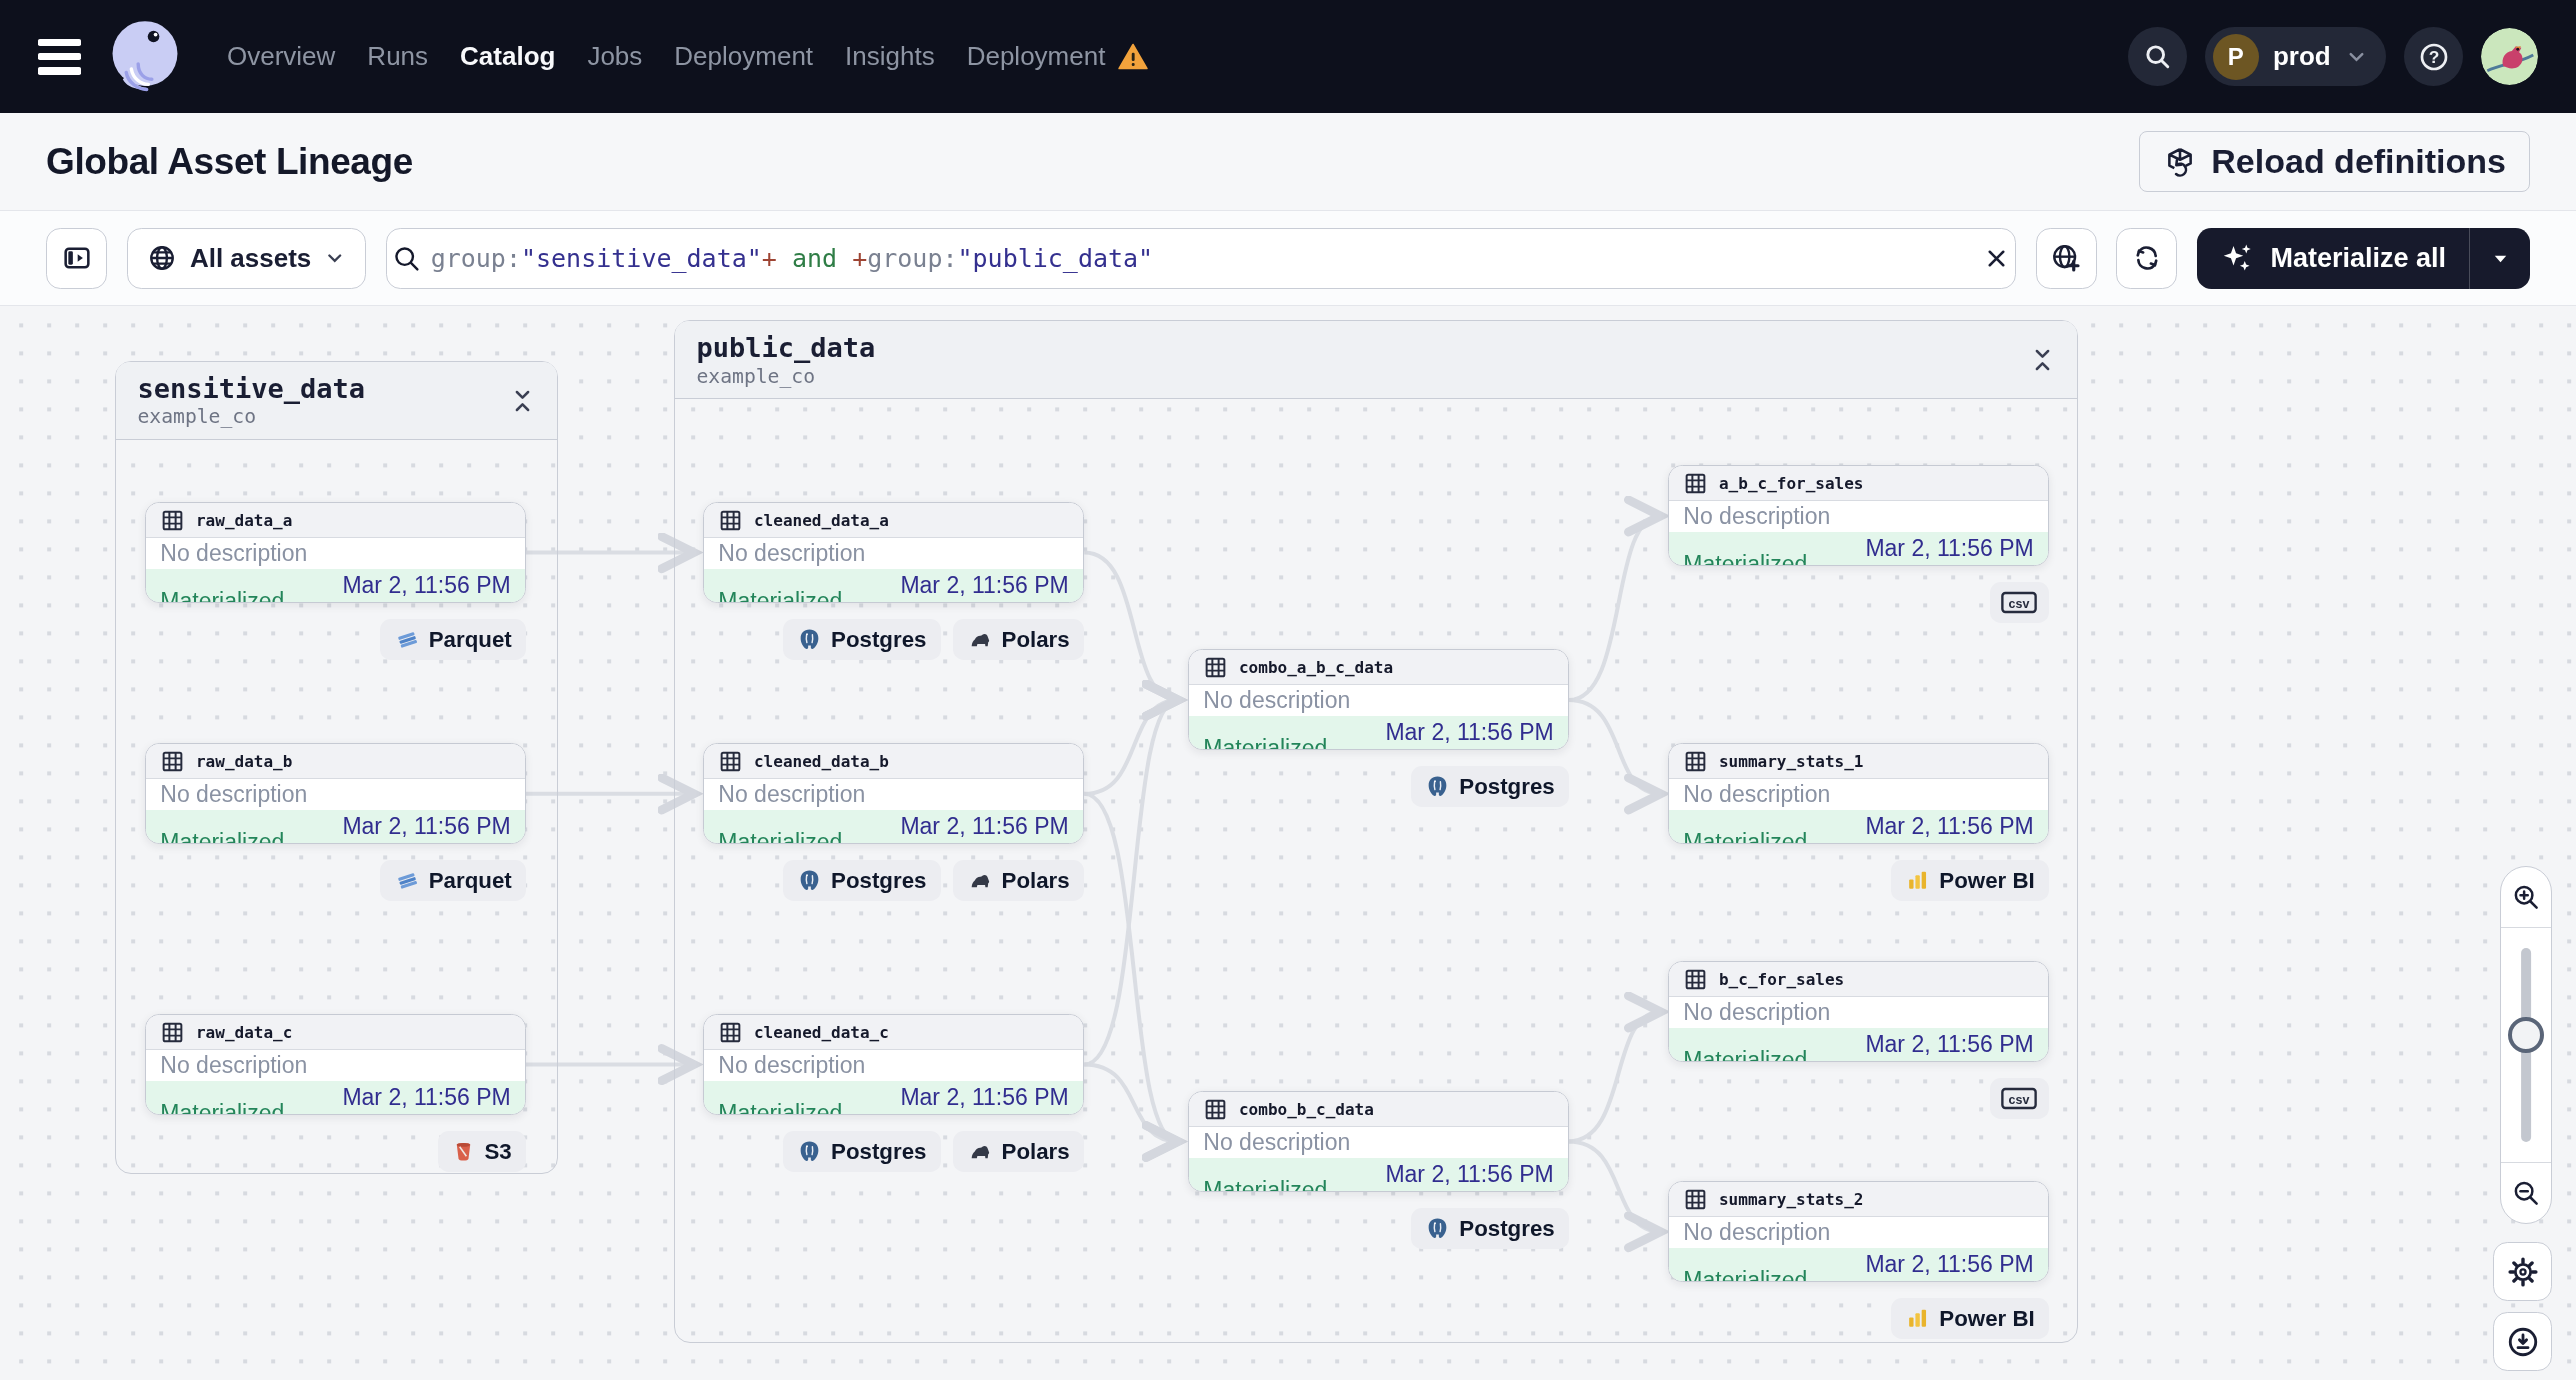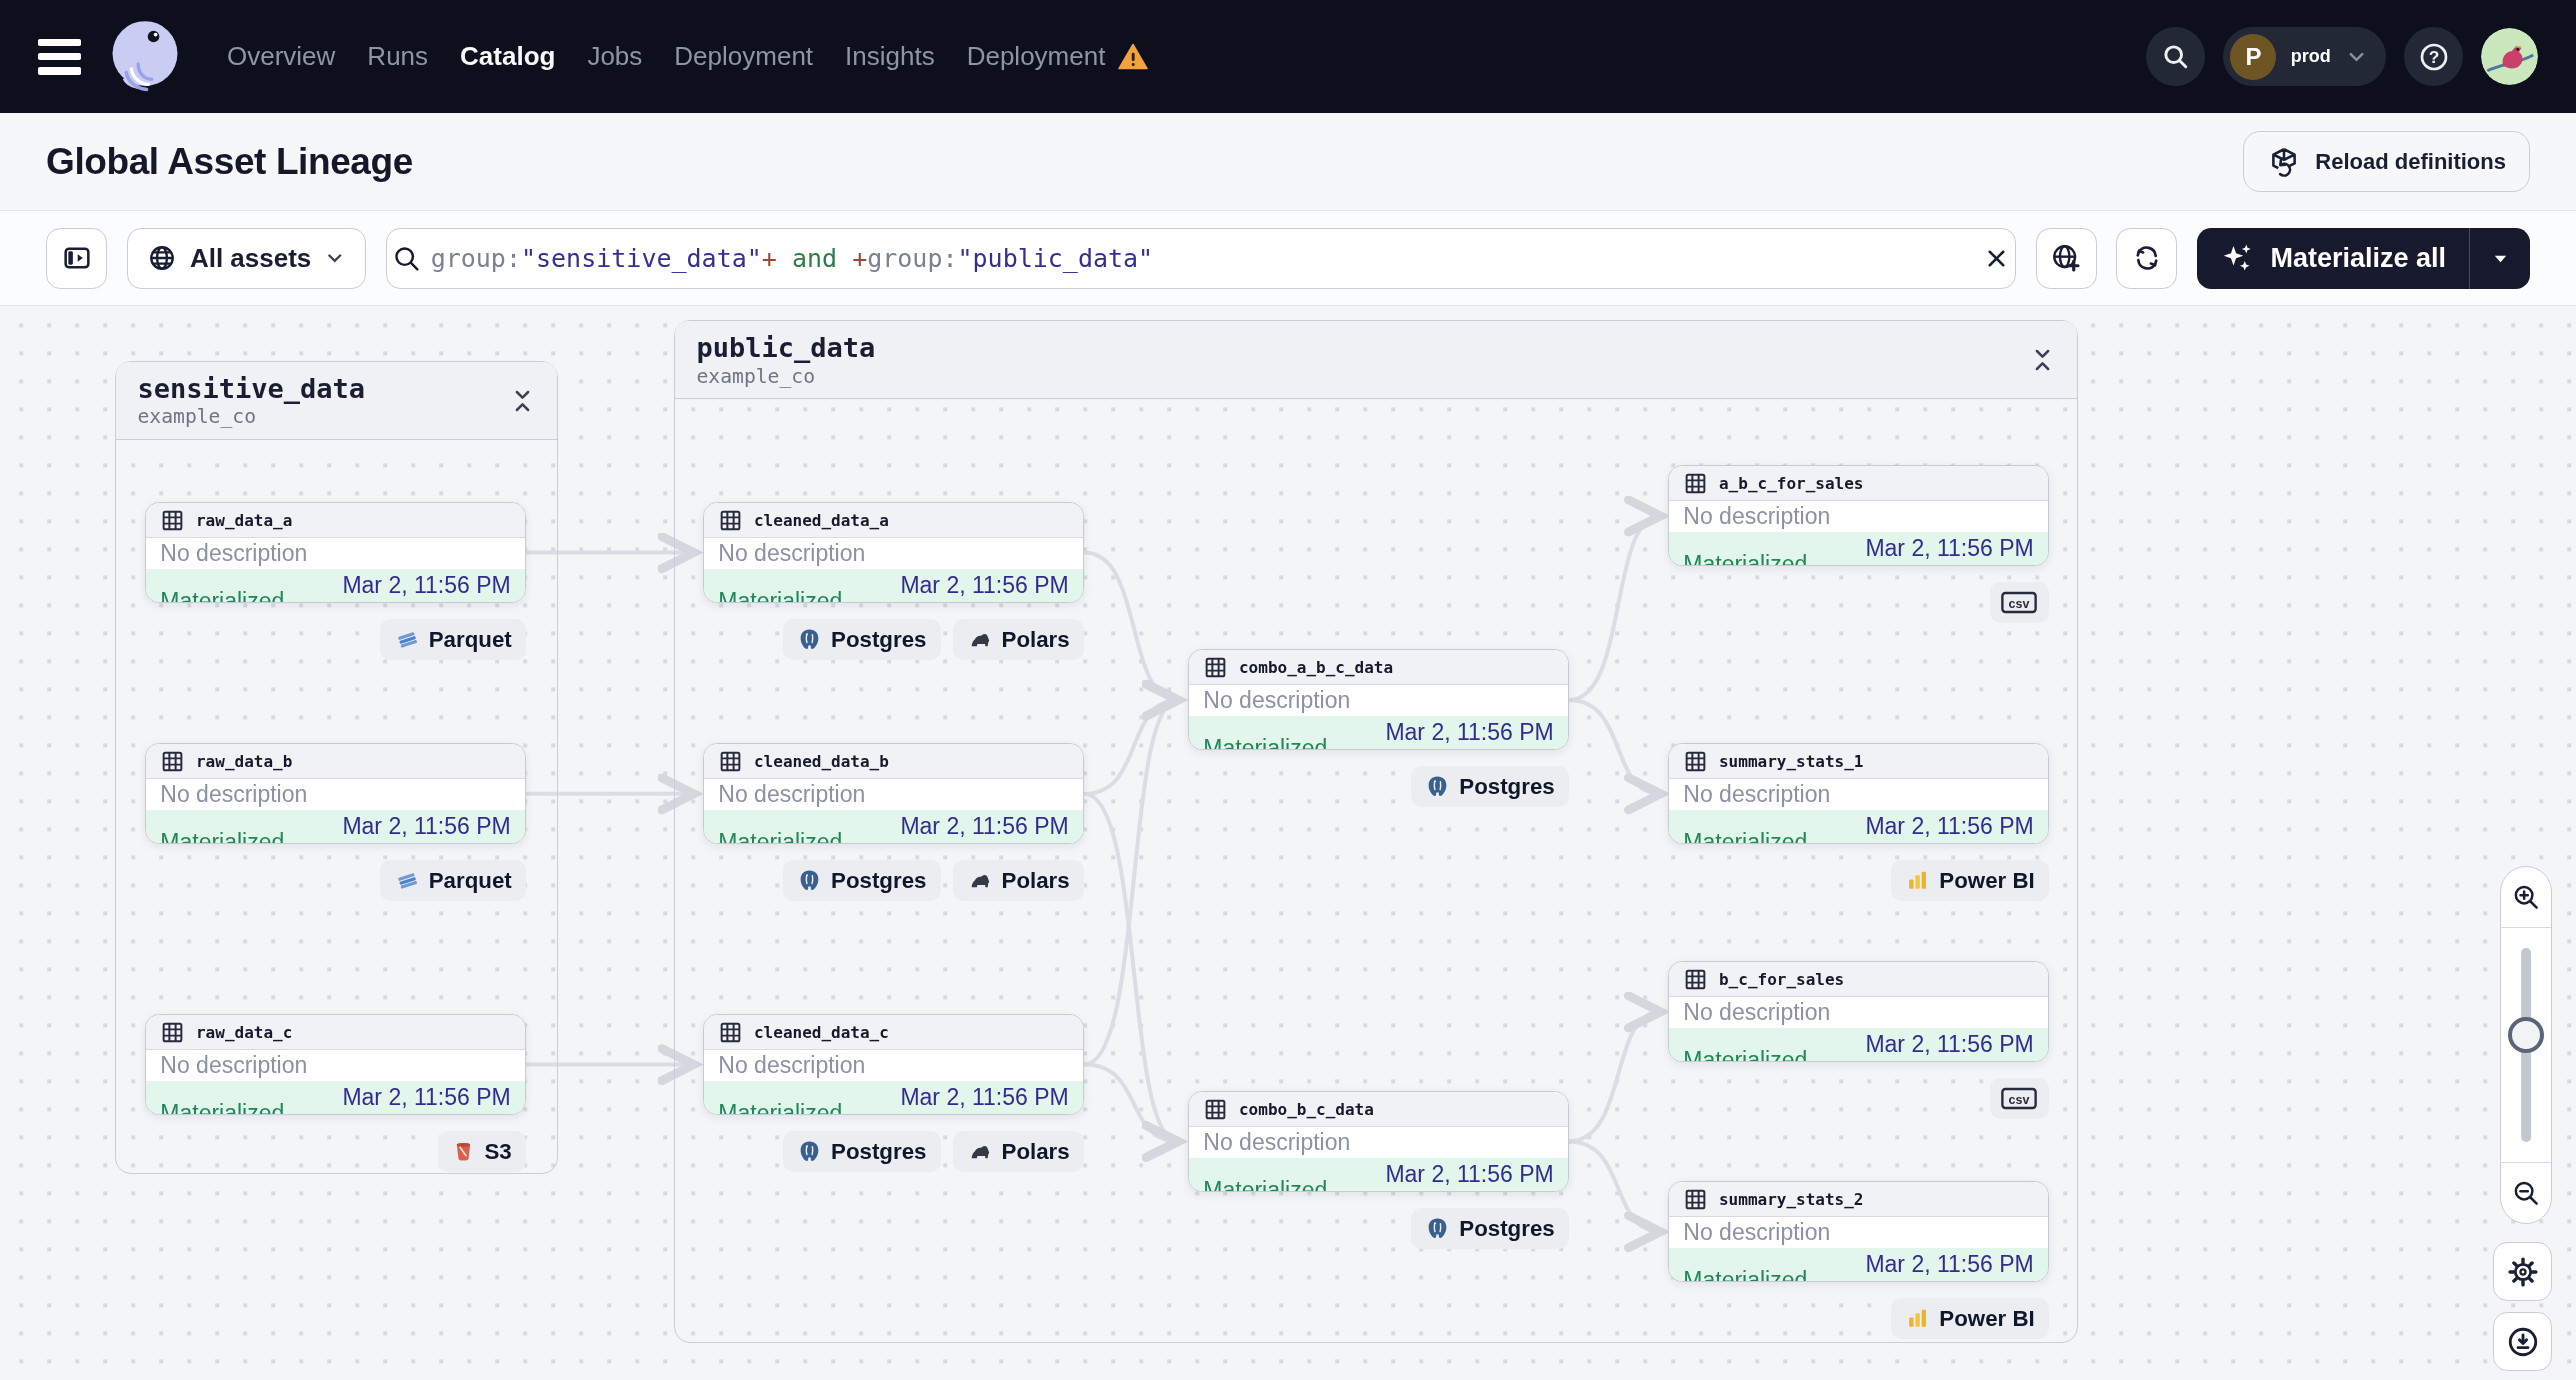--- a/index.html
+++ b/index.html
@@ -11,30 +11,30 @@
   .hamburger { width:43px; height:36px; display:flex; flex-direction:column; justify-content:space-between; cursor:pointer; }
   .hamburger span { display:block; height:7.2px; background:#FFFFFF; border-radius:1.8px; }
   .logo { width:82px; height:82px; margin-left:23px; }
   .nav { display:flex; align-items:center; gap:32px; margin-left:41px; }
   .nav-item { font-size:26px; font-weight:500; color:#8E95A3; cursor:pointer; display:flex; align-items:center; gap:12.5px; }
   .nav-item.active { color:#F8F9FB; font-weight:700; }
   .top-right { margin-left:auto; display:flex; align-items:center; gap:18px; }
   .circle-btn { width:59px; height:59px; border-radius:50%; background:#232837; display:flex; align-items:center; justify-content:center; cursor:pointer; }
   .prod-pill { height:59px; border-radius:29.5px; background:#232837; display:flex; align-items:center; padding:0 18px 0 7.2px; gap:14.3px; cursor:pointer; }
   .prod-avatar { width:46px; height:46px; border-radius:50%; background:#6D5623; color:#FFF; font-size:24px; font-weight:700; display:flex; align-items:center; justify-content:center; }
-  .prod-name { color:#FFF; font-size:18px; font-weight:600; }
+  .prod-name { color:#FFF; font-size:26px; font-weight:600; }
   .user-avatar { width:57px; height:57px; border-radius:50%; overflow:hidden; cursor:pointer; }
 
   
   .title-bar { height:98px; background:#F6F7F9; border-bottom:0.9px solid #E4E6EB;
                display:flex; align-items:center; justify-content:space-between; padding:0 46px; }
   .page-title { font-size:37px; font-weight:700; color:#141829; letter-spacing:-0.4px; }
   .btn-outline { display:inline-flex; align-items:center; gap:14.3px; height:61px; padding:0 23px;
-                 border:1.8px solid #C9CDD6; border-radius:17px; background:transparent;
-                 font-size:22px; font-weight:600; color:#1A1E33; cursor:pointer; }
+                 border:1.8px solid #C9CDD6; border-radius:8px; background:transparent;
+                 font-size:34px; font-weight:600; color:#1A1E33; cursor:pointer; }
 
   
   .toolbar { height:95px; background:#FBFCFD; border-bottom:0.9px solid #E4E6EB;
              display:flex; align-items:center; gap:19.7px; padding:0 46px; }
   .icon-btn { width:61px; height:61px; flex:none; border:1.8px solid #C9CDD6; border-radius:14.3px;
               background:#FFF; display:flex; align-items:center; justify-content:center; cursor:pointer; }
   .scope-btn { height:61px; border:1.8px solid #C9CDD6; border-radius:14.3px; background:#FFF;
                display:flex; align-items:center; gap:12.5px; padding:0 19.7px;
                font-size:26px; font-weight:600; color:#1A1E33; cursor:pointer; }
   .searchbox { flex:1; height:61px; border:1.8px solid #C9CDD6; border-radius:14.3px; background:#FFF;

